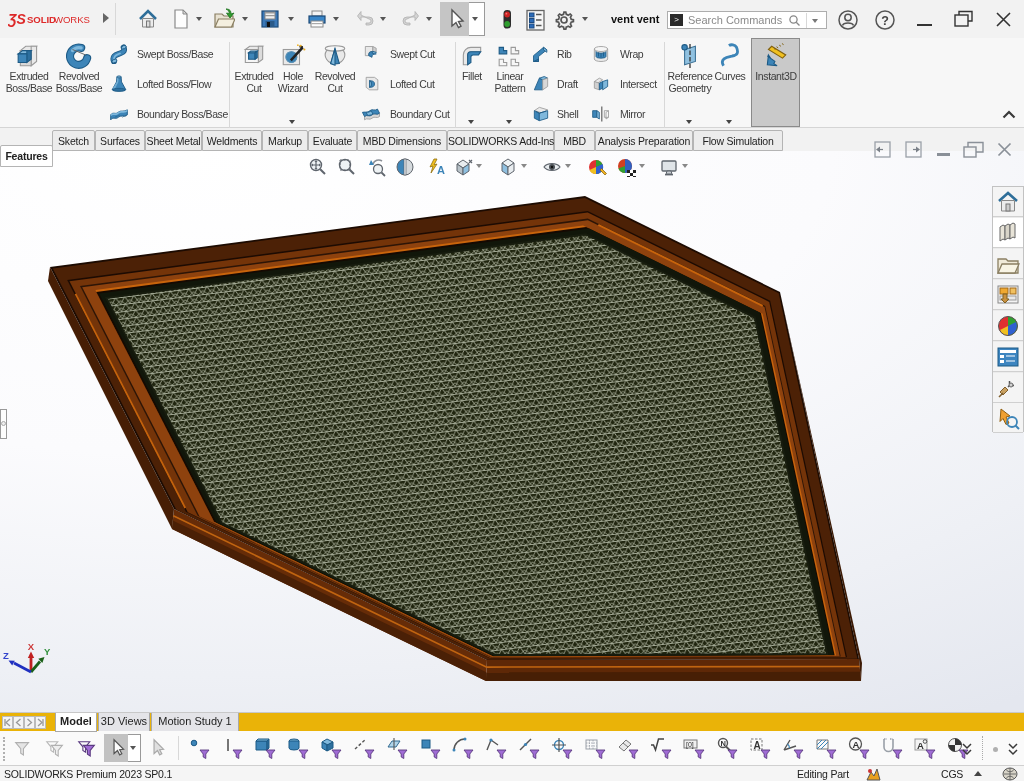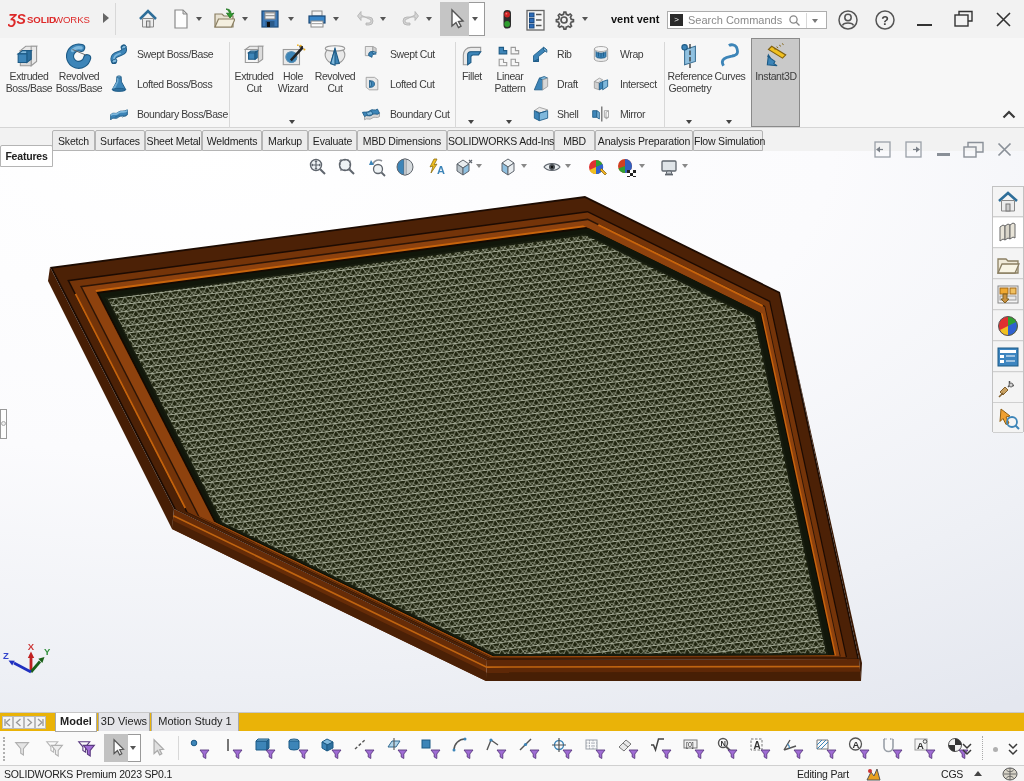--- a/index.html
+++ b/index.html
@@ -148,21 +148,21 @@
       <ellipse cx="6.5" cy="20.5" rx="3.2" ry="2" fill="#7fb8dc" stroke="#1d5a85" transform="rotate(-25 6.5 20.5)"></ellipse>
       <ellipse cx="17.8" cy="3.8" rx="3" ry="1.9" fill="#7fb8dc" stroke="#1d5a85" transform="rotate(-25 17.8 3.8)"></ellipse>
     </svg>
     <div class="slabel" style="left:137px;top:10px;">Swept Boss/Base</div>
     <svg class="ricon" style="left:109px;top:36px" width="20" height="20" viewBox="0 0 24 24">
       <path d="M9.5 3.5 h5 l0.5 6 5 9 c0 2.5-16 2.5-16 0 l5-9 z" fill="#3d85b8" stroke="#1d5a85" stroke-width="1.1"></path>
       <path d="M9.5 3.5 h2 l-0.3 6 -4.5 9 c-1.5 0-2.5-0.8-2.2-1.5 l5-8 z" fill="#7fb8dc" opacity="0.8"></path>
       <ellipse cx="12" cy="3.5" rx="2.6" ry="1.2" fill="#7fb8dc" stroke="#1d5a85"></ellipse>
       <ellipse cx="12" cy="19" rx="8" ry="1.8" fill="#2d6f9e" stroke="#1d5a85"></ellipse>
     </svg>
-    <div class="slabel" style="left:137px;top:40px;">Lofted Boss/Boss</div>
+    <div class="slabel" style="left:137px;top:40px;">Lofted Boss/Flow</div>
     <svg class="ricon" style="left:109px;top:66px" width="20" height="20" viewBox="0 0 24 24">
       <path d="M2 13 c3-4 6 0 9-3 c3-3 7 0 11-3 v6 c-4 3-8 0-11 3 c-3 3-6-1-9 3 z" fill="#3d85b8" stroke="#1d5a85" stroke-width="1.1"></path>
       <path d="M2 13 c3-4 6 0 9-3 c3-3 7 0 11-3 v2 c-4 3-8 0-11 3 c-3 3-6-1-9 3 z" fill="#7fb8dc"></path>
       <path d="M7 16 c2-2 4-1 6-3 m3 3 c2-2 4-1 5-2" stroke="#1d5a85" fill="none" stroke-width="0.8"></path>
     </svg>
     <div class="slabel" style="left:137px;top:70px;">Boundary Boss/Base</div>
     <div class="vsep abs" style="left:229px;top:4px;height:116px;"></div>
     <svg class="ricon" style="left:241px;top:5px" width="26" height="26" viewBox="0 0 24 24">
       <path d="M4 6 l4-3 h12 l-4 3 z" fill="#e9e9e9" stroke="#9a9a9a"></path>
       <path d="M16 3 l4 0 0 12 -4 3 z" fill="#dcdcdc" stroke="#9a9a9a"></path>
@@ -301,21 +301,21 @@
     <div class="tab" style="left:52px;width:43px;">Sketch</div>
     <div class="tab" style="left:95px;width:50px;">Surfaces</div>
     <div class="tab" style="left:145px;width:57px;">Sheet Metal</div>
     <div class="tab" style="left:202px;width:60px;">Weldments</div>
     <div class="tab" style="left:262px;width:46px;">Markup</div>
     <div class="tab" style="left:308px;width:49px;">Evaluate</div>
     <div class="tab" style="left:357px;width:90px;">MBD Dimensions</div>
     <div class="tab" style="left:447px;width:107px;">SOLIDWORKS Add-Ins</div>
     <div class="tab" style="left:554px;width:41px;">MBD</div>
     <div class="tab" style="left:595px;width:98px;">Analysis Preparation</div>
-    <div class="tab" style="left:693px;width:70px;">Flow Simulation</div>
+    <div class="tab" style="left:693px;width:90px;">Flow Simulation</div>
   </div>
 <div class="abs viewport" id="viewport">
 <svg class="abs" style="left:0;top:0" width="1024" height="561" viewBox="0 151 1024 561">
 <defs>
 <pattern id="meshpat" width="9.2" height="7.2" patternUnits="userSpaceOnUse" patternTransform="rotate(-7)">
 <rect width="9.2" height="7.2" fill="#20250f"></rect>
 <path d="M0 7.2 L4.6 0 L9.2 7.2" stroke="#a8ae9a" stroke-width="0.85" fill="none"></path>
 <path d="M-0.5 3 L4.6 7.2 L9.7 3" stroke="#a0a68f" stroke-width="0.8" fill="none"></path>
 <path d="M0 0.4 H9.2" stroke="#a8ae9a" stroke-width="0.95" fill="none"></path>
 </pattern>

